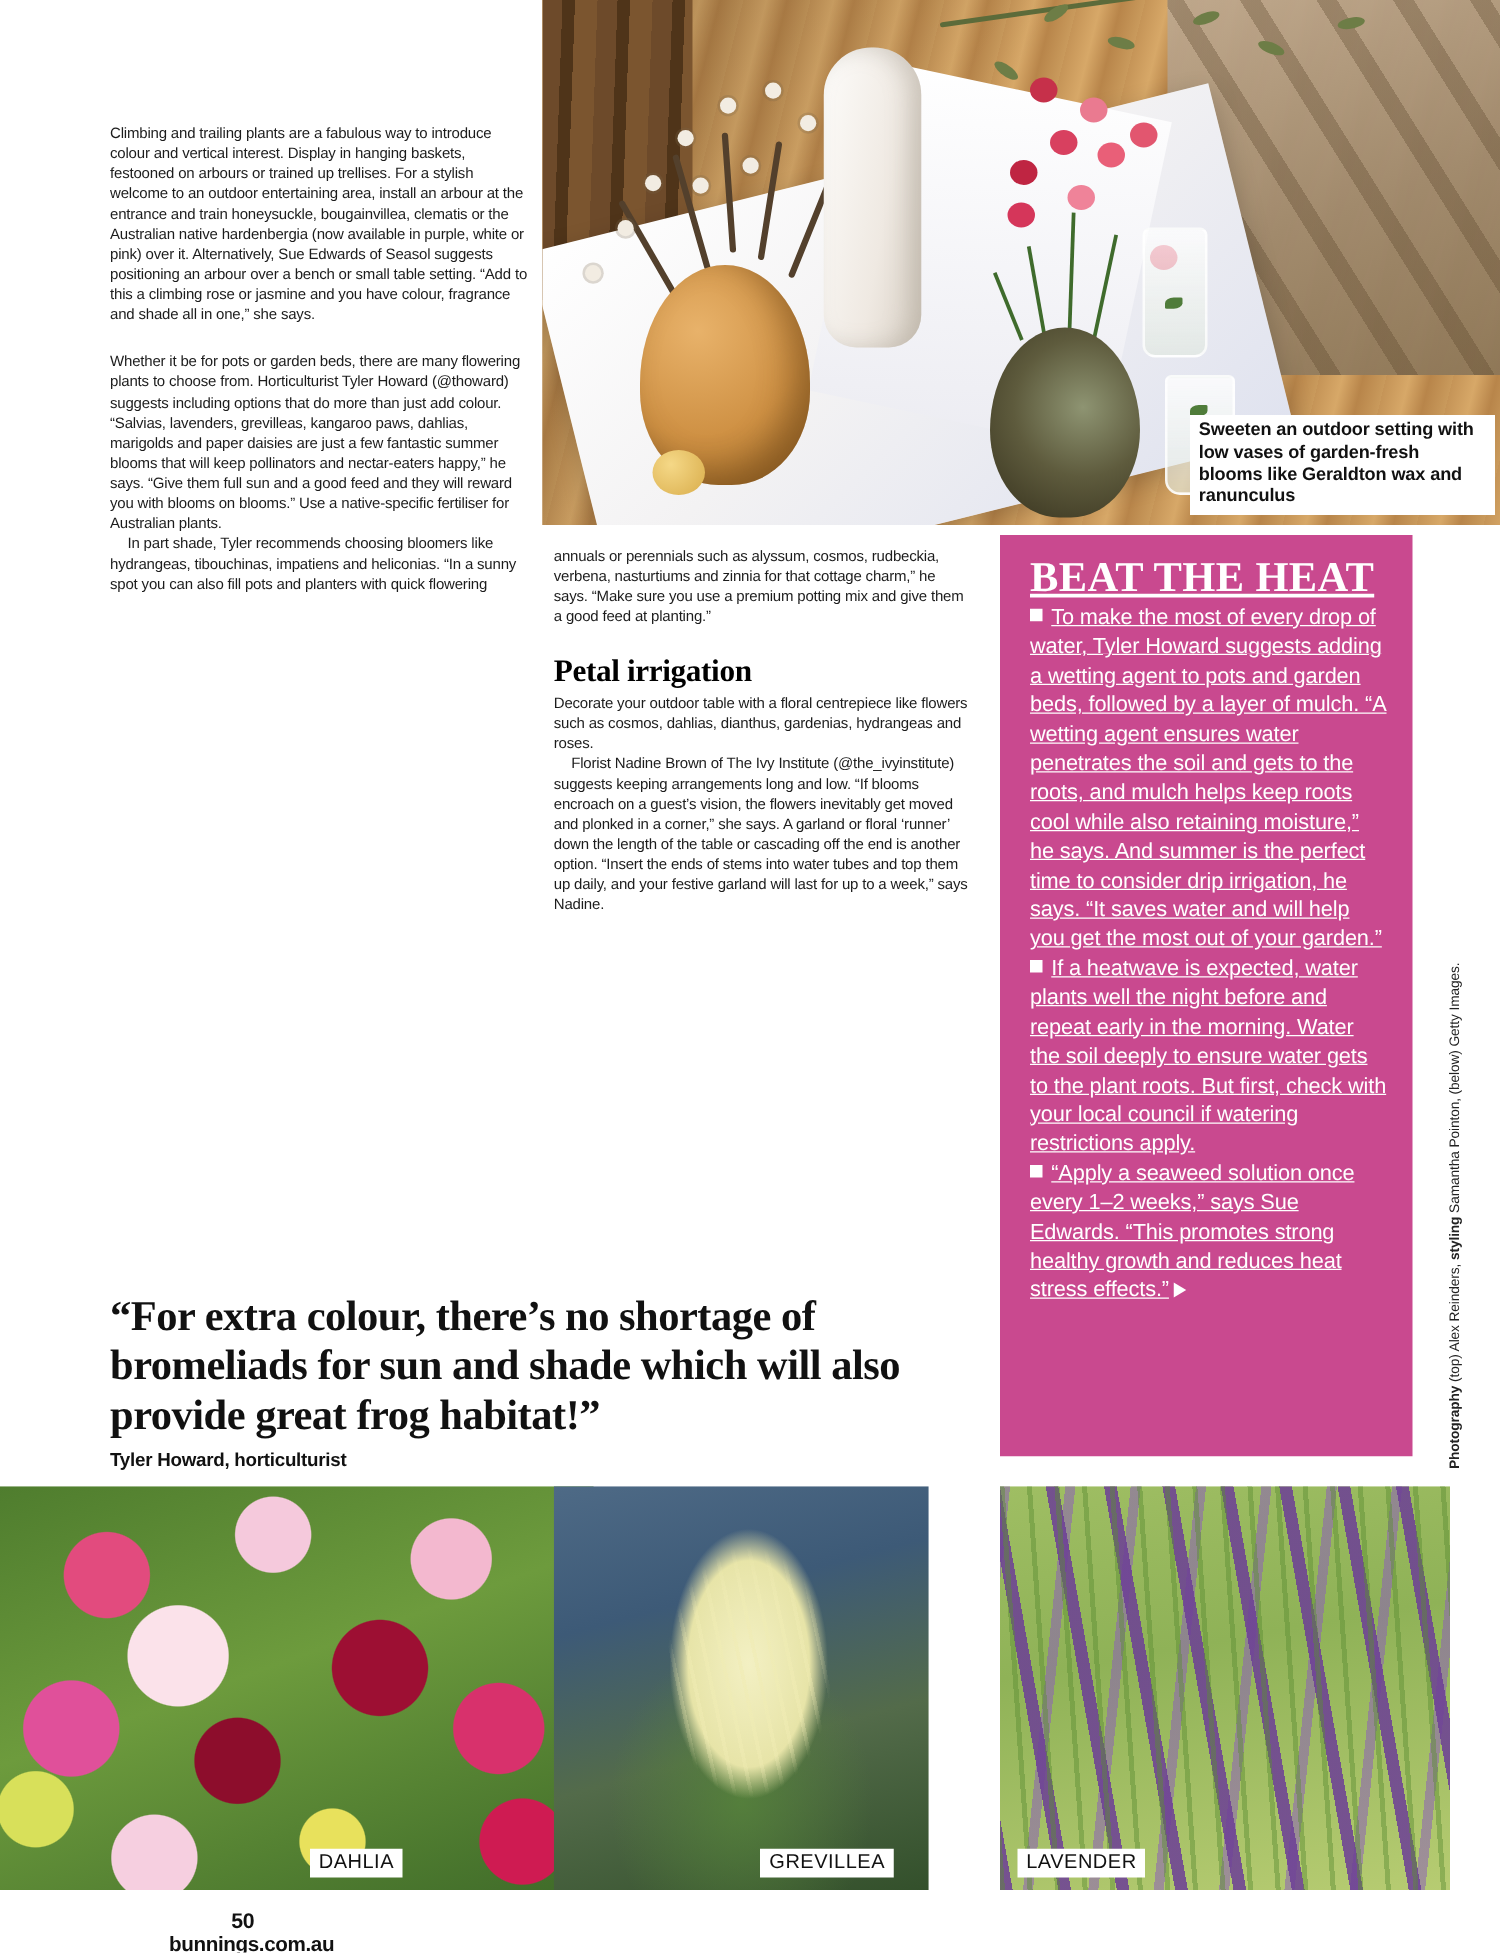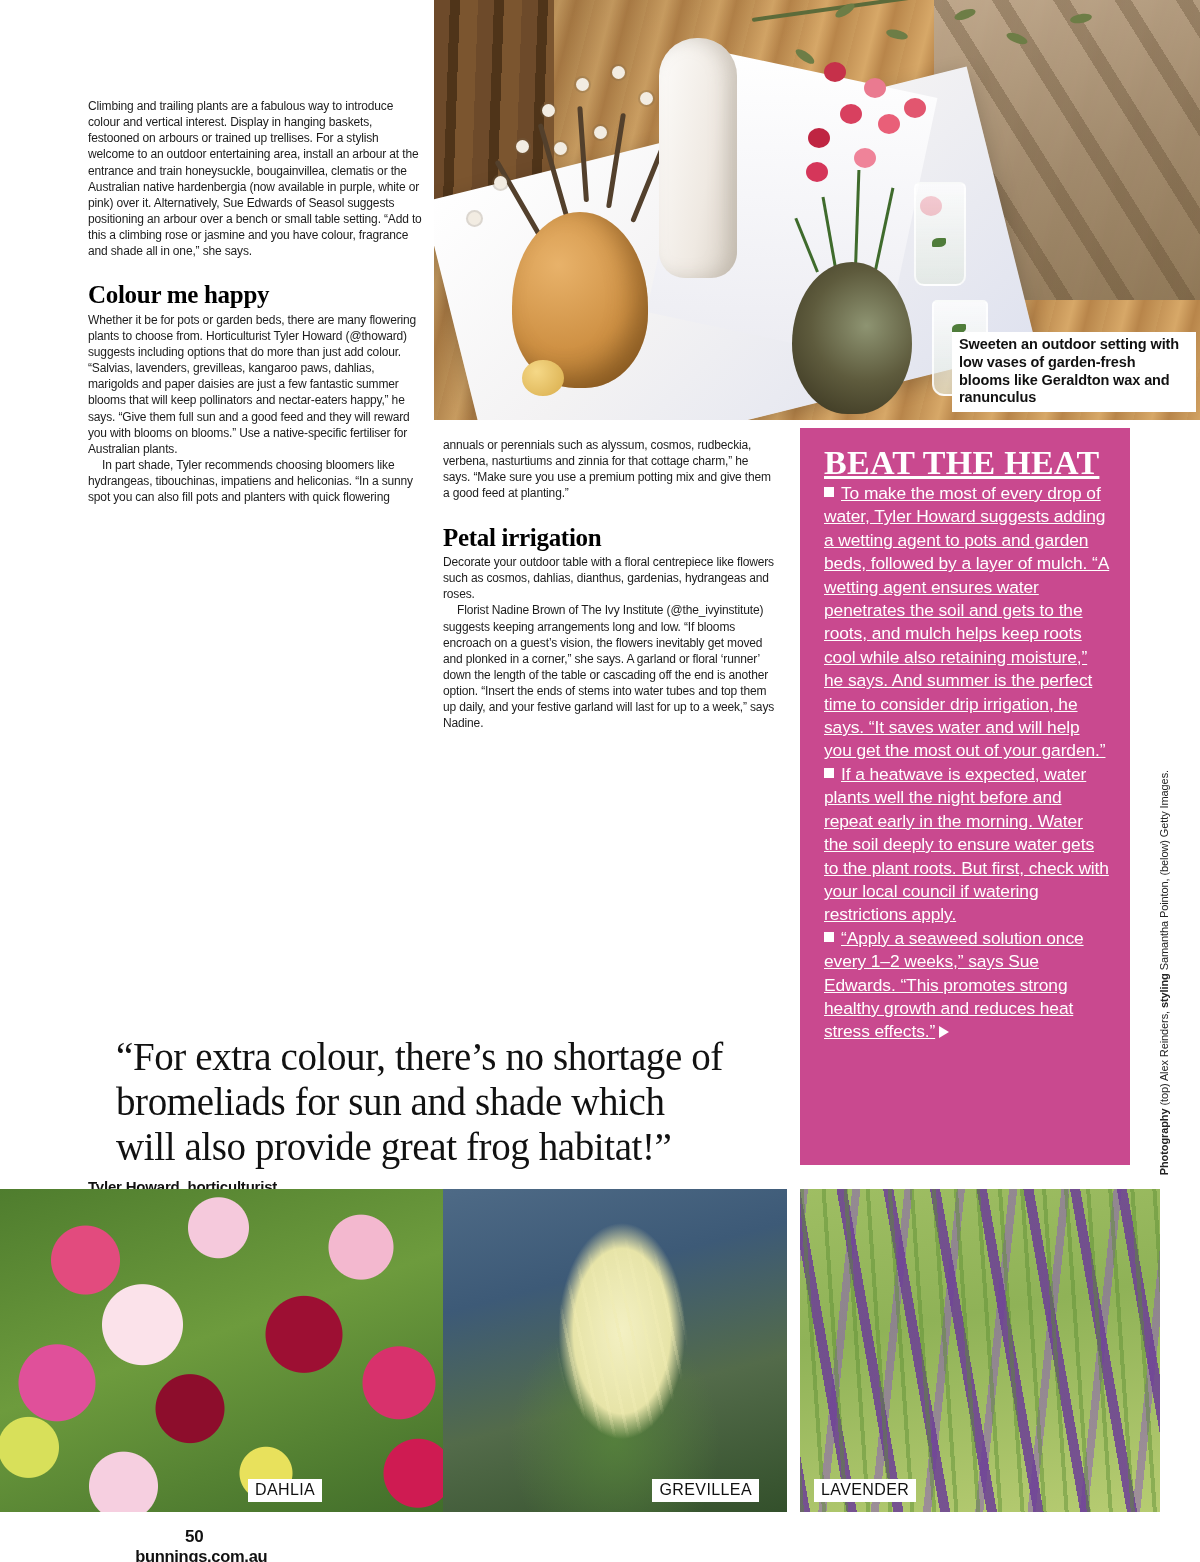--- a/index.html
+++ b/index.html
@@ -133,32 +133,32 @@
     transform-origin: left top; transform: rotate(-90deg) translate(-100%,0);
     white-space:nowrap; font-size:11px; color:#222; letter-spacing:-0.1px;
   }
   .credit b { font-weight:700; }
 
   
   .pullquote {
     position:absolute; left:88px; top:1034px; width:640px;
   }
   .pullquote .q {
-    font-family:"Liberation Serif", serif; font-weight:400;
-    font-size:39px; line-height:1.16; letter-spacing:-0.4px; color:#111;margin-left:28px;
+    font-family:"Liberation Serif", serif; font-weight:700;
+    font-size:34px; line-height:1.16; letter-spacing:-0.4px; color:#111;
   }
   .pullquote .attr {
     margin-top:8px; font-size:15px; font-weight:700; letter-spacing:-0.2px; color:#111;
   }
 
   
   .strip { position:absolute; left:0; top:1189px; width:1200px; height:323px; }
   .ph { position:absolute; top:0; height:323px; overflow:hidden; }
   .ph1 { left:0;   width:475px; }
-  .ph2 { left:443px; width:344px;text-align:center; }
+  .ph2 { left:443px; width:300px;text-align:center; }
   .ph3 { left:800px; width:360px; }
 
   .dahlia-bg{
     position:absolute; inset:0;
     background:
       radial-gradient(circle at 18% 22%, #e24b7e 0 34px, transparent 35px),
       radial-gradient(circle at 46% 12%, #f5c9dc 0 30px, transparent 31px),
       radial-gradient(circle at 76% 18%, #f3b8cf 0 32px, transparent 33px),
       radial-gradient(circle at 30% 42%, #fbe2ea 0 40px, transparent 41px),
       radial-gradient(circle at 64% 45%, #9d0f33 0 38px, transparent 39px),
@@ -278,21 +278,20 @@
       <div class="mint" style="left:18px;top:22px;"></div>
       <div class="mint" style="left:28px;top:34px;"></div>
     </div>
 
     <div class="hero-caption">Sweeten an outdoor setting with low vases of garden-fresh blooms like Geraldton wax and ranunculus</div>
   </div>
 
   <div class="col col1">
     <p class="body">Climbing and trailing plants are a fabulous way to introduce colour and vertical interest. Display in hanging baskets, festooned on arbours or trained up trellises. For a stylish welcome to an outdoor entertaining area, install an arbour at the entrance and train honeysuckle, bougainvillea, clematis or the Australian native hardenbergia (now available in purple, white or pink) over it. Alternatively, Sue Edwards of Seasol suggests positioning an arbour over a bench or small table setting. “Add to this a climbing rose or jasmine and you have colour, fragrance and shade all in one,” she says.</p>
     <div class="gap"></div>
-    <h2 class="sect">Colour me happy</h2>
     <p class="body">Whether it be for pots or garden beds, there are many flowering plants to choose from. Horticulturist Tyler Howard (@thoward) suggests including options that do more than just add colour. “Salvias, lavenders, grevilleas, kangaroo paws, dahlias, marigolds and paper daisies are just a few fantastic summer blooms that will keep pollinators and nectar-eaters happy,” he says. “Give them full sun and a good feed and they will reward you with blooms on blooms.” Use a native-specific fertiliser for Australian plants.</p>
     <p class="body">In part shade, Tyler recommends choosing bloomers like hydrangeas, tibouchinas, impatiens and heliconias. “In a sunny spot you can also fill pots and planters with quick flowering</p>
   </div>
 
   <div class="col col2">
     <p class="body">annuals or perennials such as alyssum, cosmos, rudbeckia, verbena, nasturtiums and zinnia for that cottage charm,” he says. “Make sure you use a premium potting mix and give them a good feed at planting.”</p>
     <div class="gap"></div>
     <h2 class="sect">Petal irrigation</h2>
     <p class="body">Decorate your outdoor table with a floral centrepiece like flowers such as cosmos, dahlias, dianthus, gardenias, hydrangeas and roses.</p>
     <p class="body">Florist Nadine Brown of The Ivy Institute (@the_ivyinstitute) suggests keeping arrangements long and low. “If blooms encroach on a guest’s vision, the flowers inevitably get moved and plonked in a corner,” she says. A garland or floral ‘runner’ down the length of the table or cascading off the end is another option. “Insert the ends of stems into water tubes and top them up daily, and your festive garland will last for up to a week,” says Nadine.</p>

